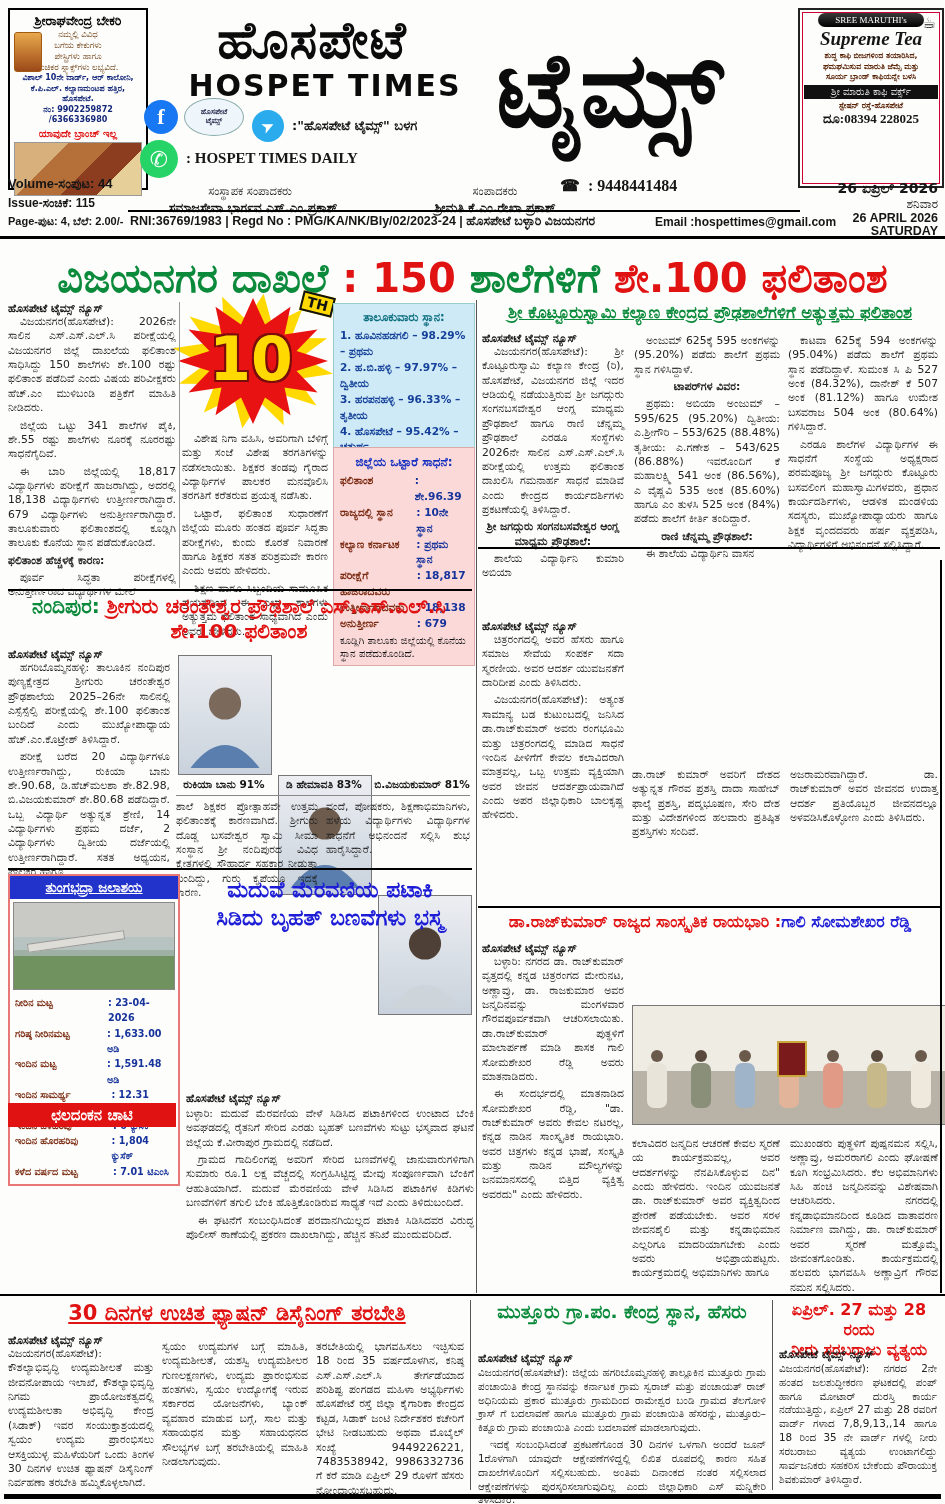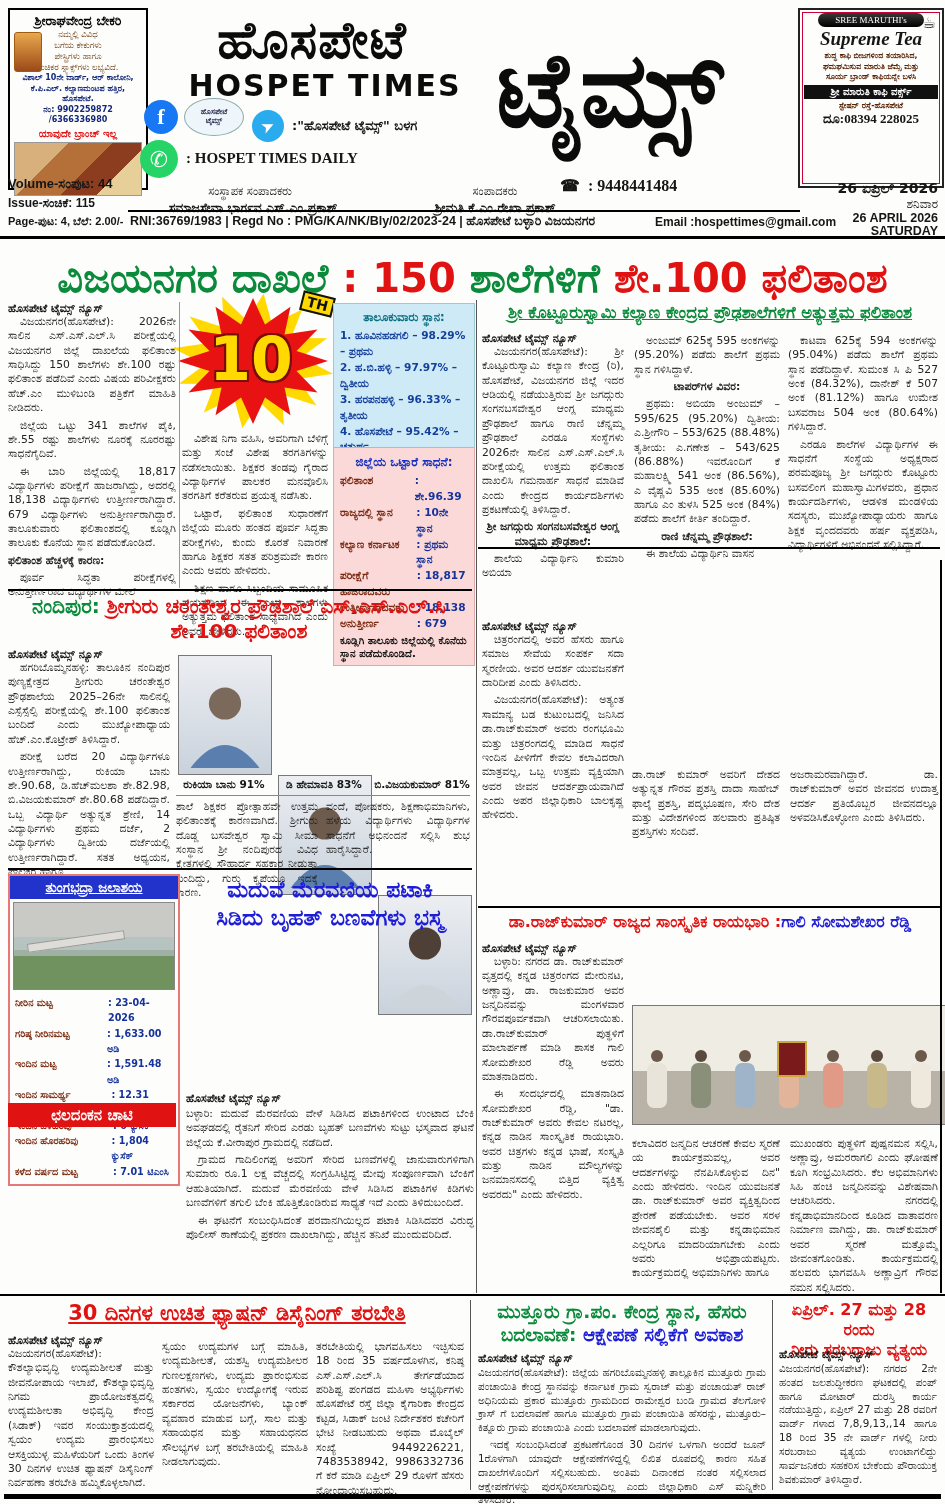--- a/index.html
+++ b/index.html
@@ -30,21 +30,21 @@
   .circle-icon{position:absolute;border-radius:50%;display:flex;align-items:center;justify-content:center;
      color:#fff;font-weight:bold;font-family:"DejaVu Sans",sans-serif}
   .fb{background:#1877f2}.tg{background:#2aabee}.wa{background:#25d366}
   .badge{position:absolute;border:1px solid #8aa;border-radius:50%;background:#eef6fb;
      font-size:7.5px;font-weight:bold;color:#335;display:flex;flex-direction:column;align-items:center;justify-content:center;line-height:1.15}
   .tea{border:2px solid #222;box-shadow:inset 0 0 0 2px #fff, inset 0 0 0 3px #c03;padding:3px 4px;text-align:center}
   .tea .brand{background:linear-gradient(#3a3a3a,#000);color:#fff;border-radius:8px;font-family:"Liberation Serif",serif;
       font-size:9px;padding:2px 0;margin:0 14px}
   .tea .name{font-family:"Liberation Serif",serif;font-style:italic;font-weight:bold;font-size:19px;margin:1px 0}
   .tea .ln{font-size:7.8px;font-weight:bold;color:#5a2408;line-height:1.35}
-  .tea .works{background:#111;color:#fff;font-weight:bold;font-size:10px;padding:1px 12px;margin:2px 0}
+  .tea .works{background:#111;color:#fff;font-weight:normal;font-size:10px;padding:1px 12px;margin:2px 0}
   .tea .addr{font-size:8px;font-weight:bold;color:#5a2408}
   .tea .ph{font-size:13px;font-weight:900;font-family:"Liberation Serif",serif}
   .cup{position:absolute;right:6px;top:4px;font-size:15px}
   
   .box-blue{background:#cdeaf6;border:1px solid #9cc;padding:5px 6px;font-size:10.6px;font-weight:bold;color:#15409a;line-height:1.5}
   .box-blue .t{color:#0a6d7d;text-align:center;font-size:11.5px;margin-bottom:2px}
   .box-pink{background:#fbd9d9;border:1px solid #daa;padding:5px 6px;font-size:10.6px;font-weight:bold;line-height:1.5}
   .box-pink .t{color:#1530c0;text-align:center;font-size:12px;margin-bottom:2px}
   .kv{display:flex}.kv .l{color:#7a2a10;width:60%}.kv .v{color:#16339b}
   .resv{border:2px solid #e87878;padding:0}
@@ -196,21 +196,21 @@
         <span class="v">: 18,817</span>
       </div>
     <div class="kv">
         <span class="l">ಉತ್ತೀರ್ಣರಾದವರು</span>
         <span class="v">: 18,138</span>
       </div>
     <div class="kv">
         <span class="l">ಅನುತ್ತೀರ್ಣ</span>
         <span class="v">: 679</span>
       </div>
-    <div style="font-weight:bold;font-size:10.2px;color:#111;margin-top:2px;line-height:1.3">ಕೂಡ್ಲಿಗಿ ತಾಲೂಕು ಜಿಲ್ಲೆಯಲ್ಲಿ ಕೊನೆಯ ಸ್ಥಾನ ಪಡೆದುಕೊಂಡಿದೆ.</div>
+    <div style="font-weight:normal;font-size:10.2px;color:#111;margin-top:2px;line-height:1.3">ಕೂಡ್ಲಿಗಿ ತಾಲೂಕು ಜಿಲ್ಲೆಯಲ್ಲಿ ಕೊನೆಯ ಸ್ಥಾನ ಪಡೆದುಕೊಂಡಿದೆ.</div>
   </div>
 
   <div class="abs headline c-green" style="left:480px;top:303px;width:460px;font-size:16.5px;text-decoration:underline">ಶ್ರೀ ಕೊಟ್ಟೂರುಸ್ವಾಮಿ ಕಲ್ಯಾಣ ಕೇಂದ್ರದ ಪ್ರೌಢಶಾಲೆಗಳಿಗೆ ಅತ್ಯುತ್ತಮ ಫಲಿತಾಂಶ</div>
   <div class="abs" style="left:482px;top:332px;width:142px">
     <div class="byline">ಹೊಸಪೇಟೆ ಟೈಮ್ಸ್ ನ್ಯೂಸ್</div>
     <div class="body-txt">
       <p>ವಿಜಯನಗರ(ಹೊಸಪೇಟೆ): ಶ್ರೀ ಕೊಟ್ಟೂರುಸ್ವಾಮಿ ಕಲ್ಯಾಣ ಕೇಂದ್ರ (ರಿ), ಹೊಸಪೇಟೆ, ವಿಜಯನಗರ ಜಿಲ್ಲೆ ಇದರ ಆಡಿಯಲ್ಲಿ ನಡೆಯುತ್ತಿರುವ ಶ್ರೀ ಜಗದ್ಗುರು ಸಂಗನಬಸವೇಶ್ವರ ಆಂಗ್ಲ ಮಾಧ್ಯಮ ಪ್ರೌಢಶಾಲೆ ಹಾಗೂ ರಾಣಿ ಚೆನ್ನಮ್ಮ ಪ್ರೌಢಶಾಲೆ ಎರಡೂ ಸಂಸ್ಥೆಗಳು 2026ನೇ ಸಾಲಿನ ಎಸ್.ಎಸ್.ಎಲ್.ಸಿ ಪರೀಕ್ಷೆಯಲ್ಲಿ ಉತ್ತಮ ಫಲಿತಾಂಶ ದಾಖಲಿಸಿ ಗಮನಾರ್ಹ ಸಾಧನೆ ಮಾಡಿವೆ ಎಂದು ಕೇಂದ್ರದ ಕಾರ್ಯದರ್ಶಿಗಳು ಪ್ರಕಟಣೆಯಲ್ಲಿ ತಿಳಿಸಿದ್ದಾರೆ.</p>
       <p class="b inner-head" style="text-indent:0">ಶ್ರೀ ಜಗದ್ಗುರು ಸಂಗನಬಸವೇಶ್ವರ ಆಂಗ್ಲ ಮಾಧ್ಯಮ ಪ್ರೌಢಶಾಲೆ:</p>
       <p>ಶಾಲೆಯ ವಿದ್ಯಾರ್ಥಿನಿ ಕುಮಾರಿ ಅಬಿಯಾ</p>
     </div>
@@ -401,21 +401,20 @@
     <p style="text-indent:0">ಸ್ವಯಂ ಉದ್ಯಮಗಳ ಬಗ್ಗೆ ಮಾಹಿತಿ, ಉದ್ಯಮಶೀಲತೆ, ಯಶಸ್ವಿ ಉದ್ಯಮಶೀಲರ ಗುಣಲಕ್ಷಣಗಳು, ಉದ್ಯಮ ಪ್ರಾರಂಭಿಸುವ ಹಂತಗಳು, ಸ್ವಯಂ ಉದ್ಯೋಗಕ್ಕೆ ಇರುವ ಸರ್ಕಾರದ ಯೋಜನೆಗಳು, ಬ್ಯಾಂಕ್ ವ್ಯವಹಾರ ಮಾಡುವ ಬಗ್ಗೆ, ಸಾಲ ಮತ್ತು ಸಹಾಯಧನ ಮತ್ತು ಸಹಾಯಧನದ ಸೌಲಭ್ಯಗಳ ಬಗ್ಗೆ ತರಬೇತಿಯಲ್ಲಿ ಮಾಹಿತಿ ನೀಡಲಾಗುವುದು.</p>
   </div>
   <div class="abs body-txt" style="left:316px;top:1340px;width:148px">
     <p style="text-indent:0">ತರಬೇತಿಯಲ್ಲಿ ಭಾಗವಹಿಸಲು ಇಚ್ಛಿಸುವ 18 ರಿಂದ 35 ವರ್ಷದೊಳಗಿನ, ಕನಿಷ್ಠ ಎಸ್.ಎಸ್.ಎಲ್.ಸಿ ತೇರ್ಗಡೆಯಾದ ಪರಿಶಿಷ್ಟ ಪಂಗಡದ ಮಹಿಳಾ ಅಭ್ಯರ್ಥಿಗಳು ಹೊಸಪೇಟೆ ರಸ್ತೆ ಜಿಲ್ಲಾ ಕೈಗಾರಿಕಾ ಕೇಂದ್ರದ ಕಟ್ಟಡ, ಸಿಡಾಕ್ ಜಂಟಿ ನಿರ್ದೇಶಕರ ಕಚೇರಿಗೆ ಭೇಟಿ ನೀಡಬಹುದು ಅಥವಾ ಮೊಬೈಲ್ ಸಂಖ್ಯೆ 9449226221, 7483538942, 9986332736 ಗೆ ಕರೆ ಮಾಡಿ ಏಪ್ರಿಲ್ 29 ರೊಳಗೆ ಹೆಸರು ನೋಂದಾಯಿಸಬಹುದು.</p>
   </div>
 
   <div class="rule-v" style="left:470px;top:1300px;height:190px"></div>
 
   <div class="abs headline" style="left:478px;top:1300px;width:288px;font-size:18.5px">
     <div class="c-green">ಮುತ್ತೂರು ಗ್ರಾ.ಪಂ. ಕೇಂದ್ರ ಸ್ಥಾನ, ಹೆಸರು</div>
-    <div><span class="c-green">ಬದಲಾವಣೆ: </span><span class="c-blue">ಆಕ್ಷೇಪಣೆ ಸಲ್ಲಿಕೆಗೆ ಅವಕಾಶ</span></div>
   </div>
   <div class="abs byline" style="left:478px;top:1352px;width:288px">ಹೊಸಪೇಟೆ ಟೈಮ್ಸ್ ನ್ಯೂಸ್</div>
   <div class="abs body-txt" style="left:478px;top:1366px;width:288px;font-size:10.4px">
     <p style="text-indent:0">ವಿಜಯನಗರ(ಹೊಸಪೇಟೆ): ಜಿಲ್ಲೆಯ ಹಗರಿಬೊಮ್ಮನಹಳ್ಳಿ ತಾಲ್ಲೂಕಿನ ಮುತ್ತೂರು ಗ್ರಾಮ ಪಂಚಾಯಿತಿ ಕೇಂದ್ರ ಸ್ಥಾನವನ್ನು ಕರ್ನಾಟಕ ಗ್ರಾಮ ಸ್ವರಾಜ್ ಮತ್ತು ಪಂಚಾಯತ್ ರಾಜ್ ಅಧಿನಿಯಮ ಪ್ರಕಾರ ಮುತ್ತೂರು ಗ್ರಾಮದಿಂದ ರಾಮೇಶ್ವರ ಬಂಡಿ ಗ್ರಾಮದ ತೆಲಗೋಳಿ ಕ್ರಾಸ್ ಗೆ ಬದಲಾವಣೆ ಹಾಗೂ ಮುತ್ತೂರು ಗ್ರಾಮ ಪಂಚಾಯಿತಿ ಹೆಸರನ್ನು, ಮುತ್ತೂರು–ಕಿತ್ನೂರು ಗ್ರಾಮ ಪಂಚಾಯಿತಿ ಎಂದು ಬದಲಾವಣೆ ಮಾಡಲಾಗುವುದು.</p>
     <p>ಇದಕ್ಕೆ ಸಂಬಂಧಿಸಿದಂತೆ ಪ್ರಕಟಣೆಗೊಂಡ 30 ದಿನಗಳ ಒಳಗಾಗಿ ಅಂದರೆ ಜೂನ್ 1ರೊಳಗಾಗಿ ಯಾವುದೇ ಆಕ್ಷೇಪಣೆಗಳಿದ್ದಲ್ಲಿ ಲಿಖಿತ ರೂಪದಲ್ಲಿ ಕಾರಣ ಸಹಿತ ದಾಖಲೆಗಳೊಂದಿಗೆ ಸಲ್ಲಿಸಬಹುದು. ಅಂತಿಮ ದಿನಾಂಕದ ನಂತರ ಸಲ್ಲಿಸಲಾದ ಆಕ್ಷೇಪಣೆಗಳನ್ನು ಪುರಸ್ಕರಿಸಲಾಗುವುದಿಲ್ಲ ಎಂದು ಜಿಲ್ಲಾಧಿಕಾರಿ ಎಸ್ ಮನ್ನಿಕೇರಿ ತಿಳಿಸಿದ್ದಾರೆ.</p>
   </div>
 
   <div class="rule-v" style="left:772px;top:1300px;height:190px"></div>
 
   <div class="abs headline c-red" style="left:779px;top:1300px;width:160px;font-size:16px">

